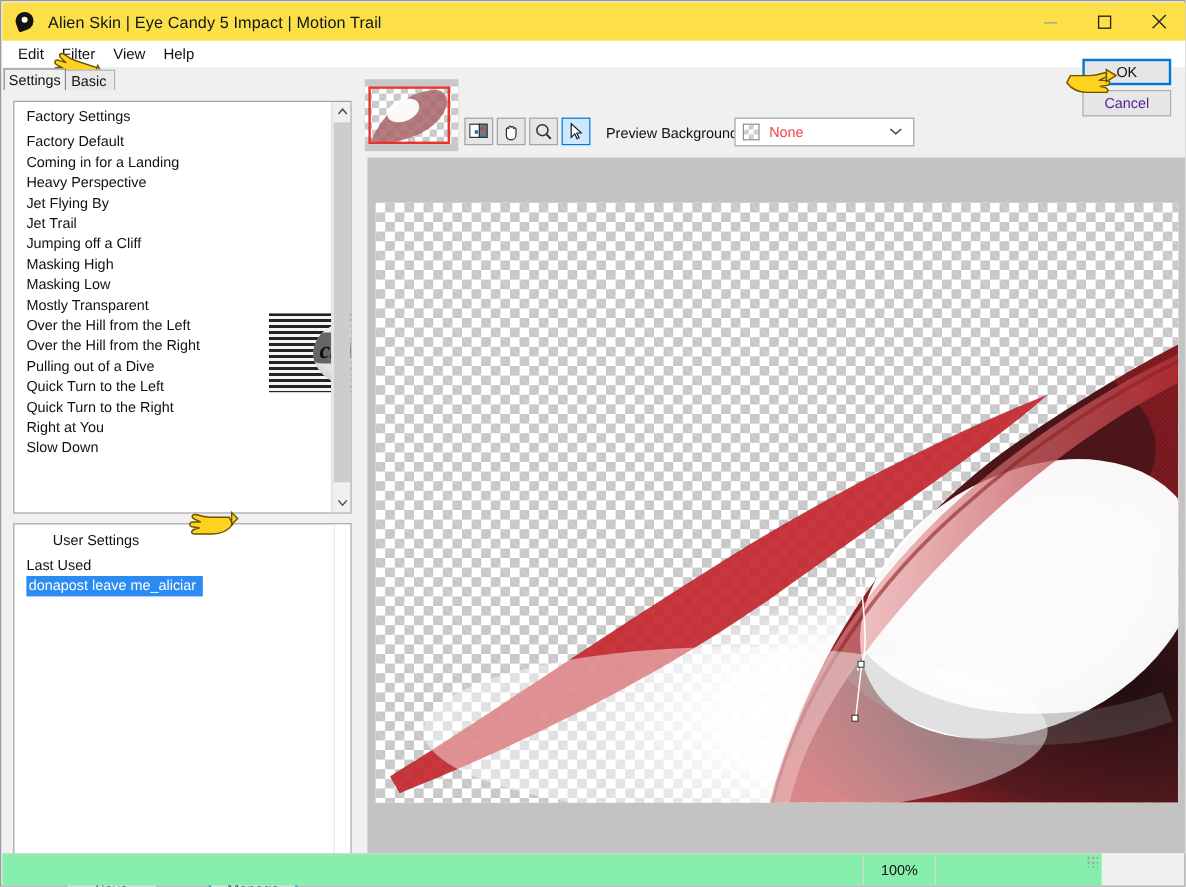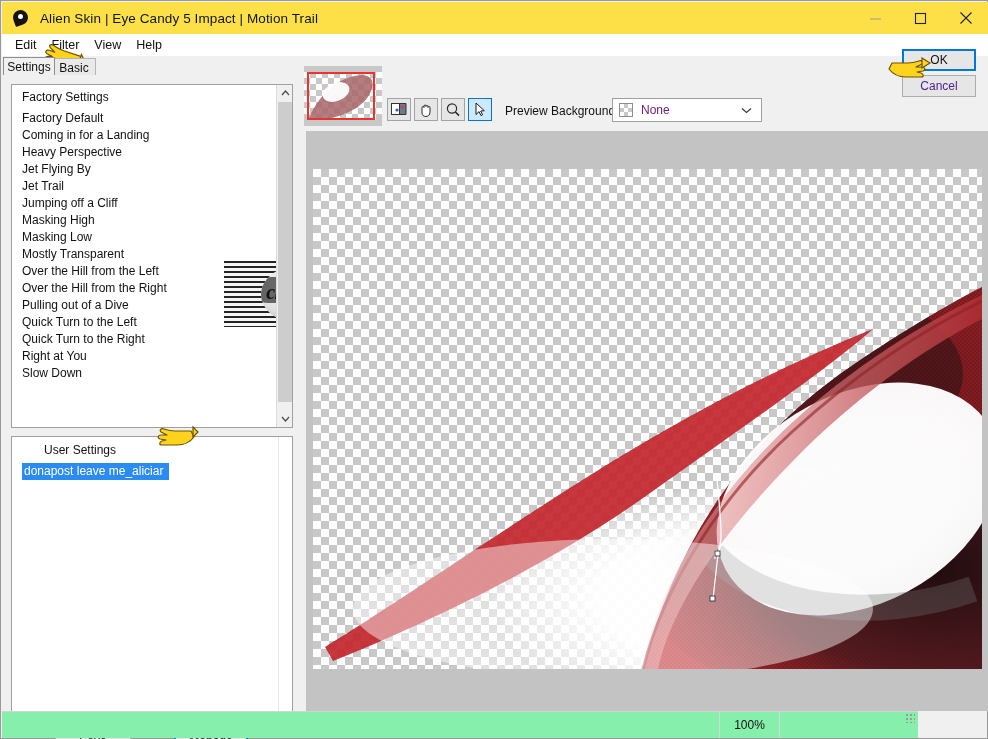--- a/index.html
+++ b/index.html
@@ -182,21 +182,21 @@
     display:flex;align-items:center;
   }
   .combo .swatch{
     width:14px;height:14px;margin-left:6px;flex:none;
     background-image:
       linear-gradient(45deg,#c8c8c8 25%,transparent 25%,transparent 75%,#c8c8c8 75%),
       linear-gradient(45deg,#c8c8c8 25%,transparent 25%,transparent 75%,#c8c8c8 75%);
     background-size:8px 8px;background-position:0 0,4px 4px;background-color:#fff;
     border:1px solid #8e8e8e;box-sizing:border-box;
   }
-  .combo .cval{margin-left:8px;font-size:12px;color:#701a75;}
+  .combo .cval{margin-left:8px;font-size:12px;color:#ef4444;}
   .combo .chev{margin-left:auto;margin-right:9px;color:#444;font-size:10px;}
 
   
   .canvas{
     position:absolute;left:4px;top:75px;width:682px;height:580px;
     background:#ffffff;overflow:hidden;
   }
   .canvas-gray{position:absolute;left:0;top:0;width:682px;height:580px;background:#c3c3c3;}
   .checks{
     position:absolute;left:7px;top:38px;width:669px;height:500px;
@@ -366,20 +366,21 @@
           <svg width="9" height="6" viewBox="0 0 9 6">
               <polyline points="1,1 4.5,5 8,1" fill="none" stroke="#4a4a4a" stroke-width="1.2"></polyline>
             </svg>
         </div>
       </div>
     </div>
 
     <div class="user-box">
       <div class="ub-list">
         <div class="ub-item head">User Settings</div>
+        <div class="ub-item">Last Used</div>
         <div style="height:17px;">
           <span class="ub-item selected">donapost leave me_aliciar</span>
         </div>
       </div>
       <div class="vscroll2"></div>
     </div>
 
     <div class="btn-row">
       <div class="btn save">Save</div>
       <div class="btn manage">Manage</div>

